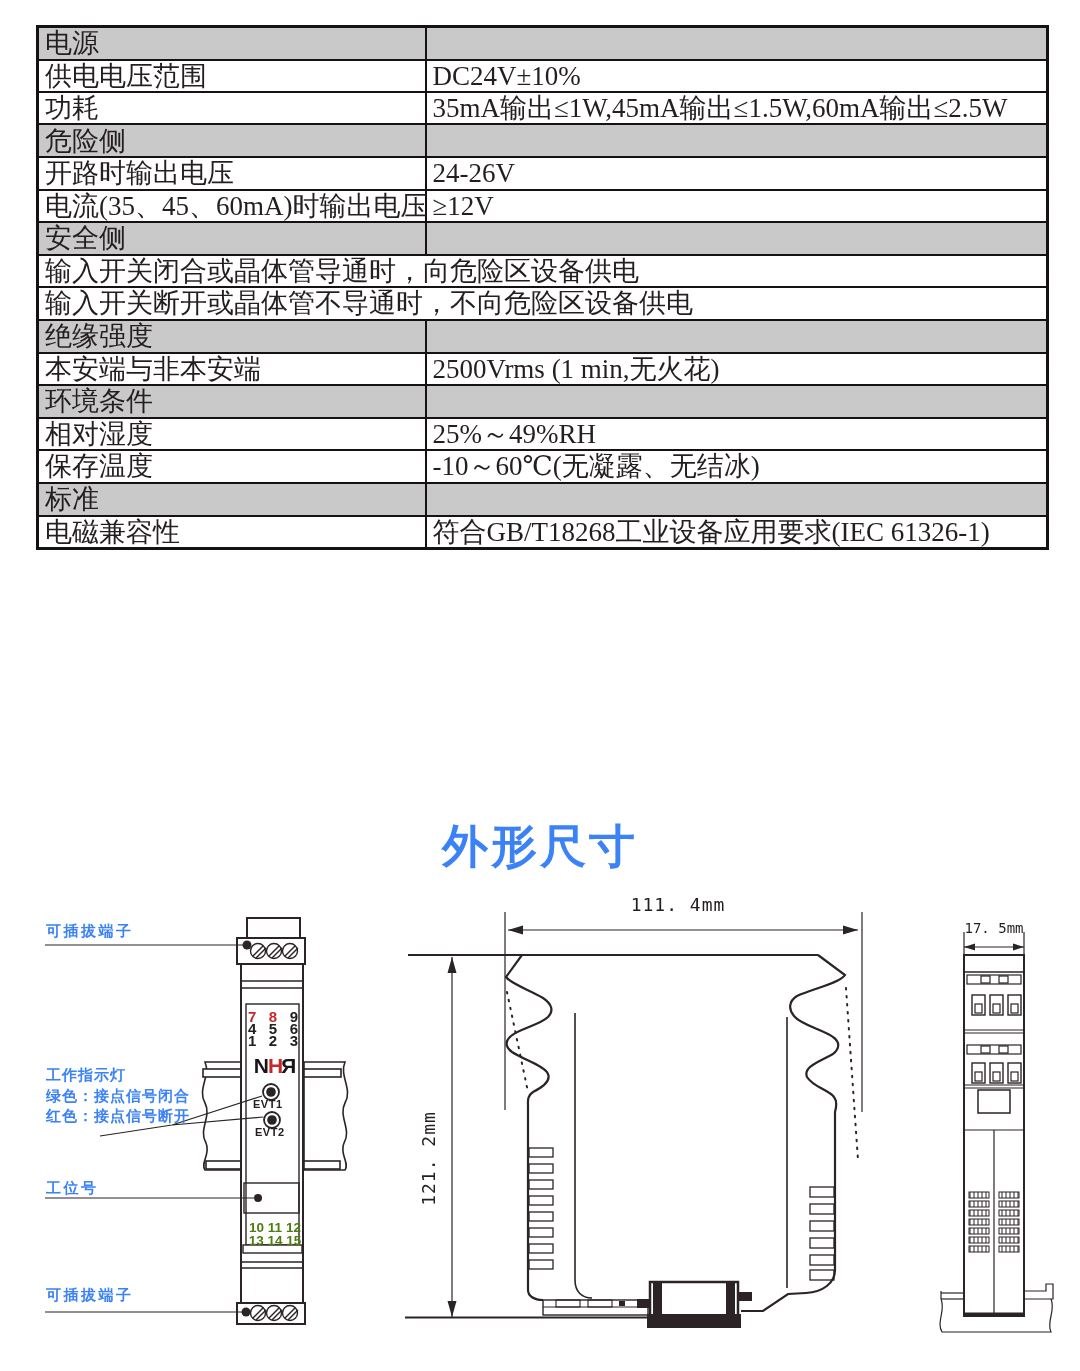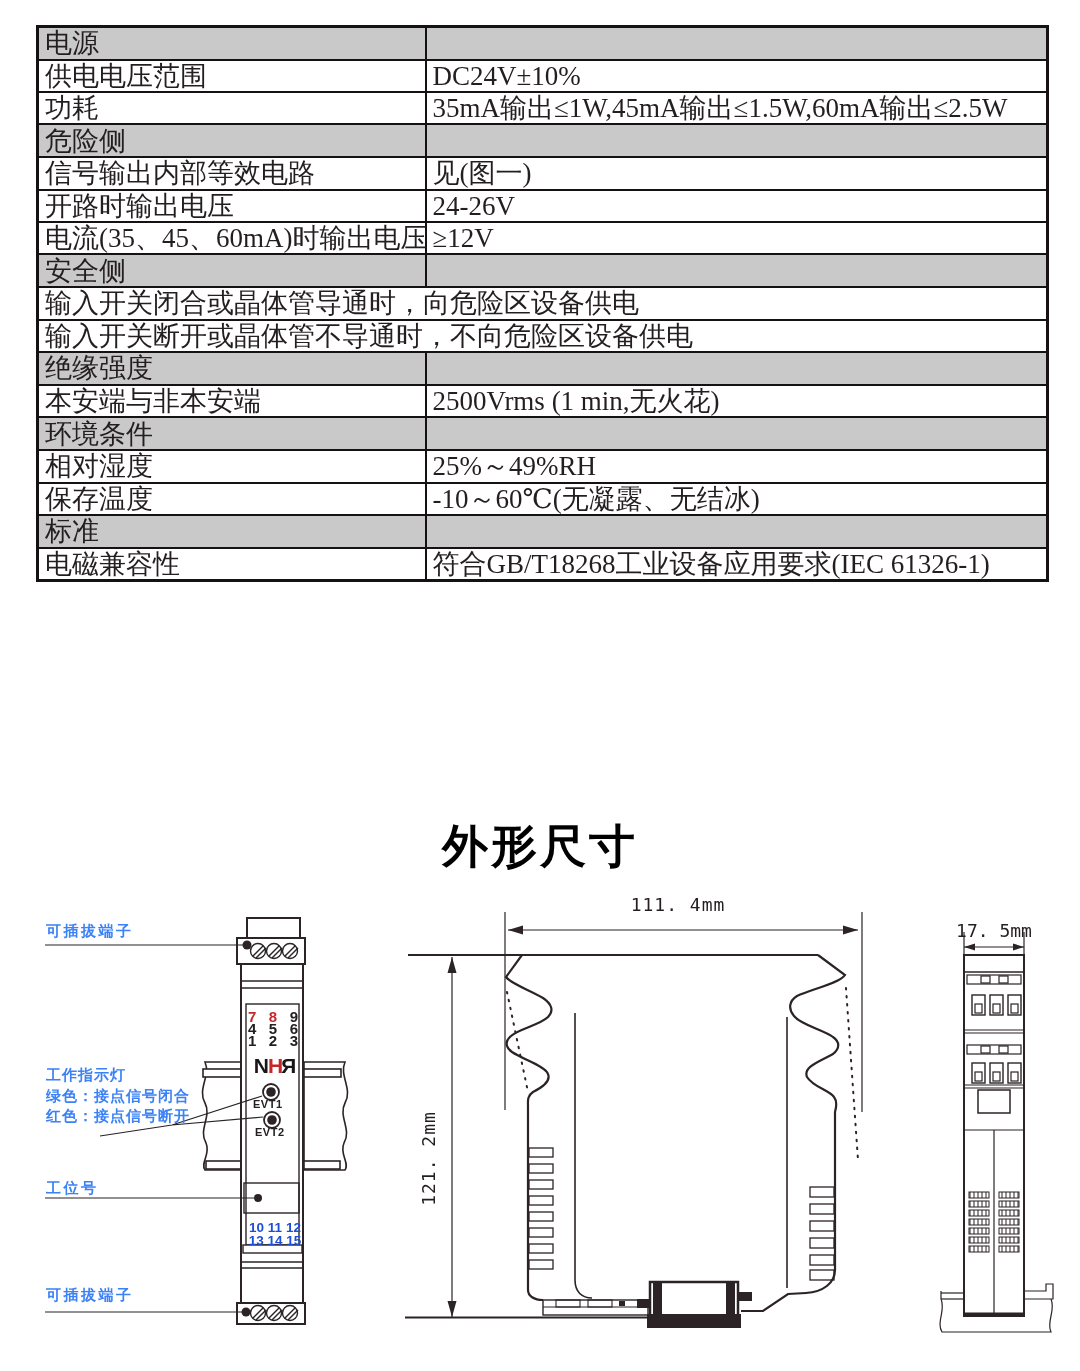--- a/index.html
+++ b/index.html
@@ -8,37 +8,37 @@
   
   table.spec{position:absolute;left:36px;top:25px;width:1010px;border-collapse:collapse;
              table-layout:fixed;border:3px solid #161214;}
   table.spec td{border:2px solid #161214;font-size:27px;line-height:1.05;padding:1px 6px;
                 white-space:nowrap;overflow:visible;vertical-align:middle;color:#241e20;}
   table.spec tr.sec{height:33px;}
   table.spec tr.sec td{background:var(--gray,#c9c9c9);margin-top:40px;}
   table.spec tr.kv{height:28px;}
   
   .title{position:absolute;left:0;top:816px;width:1080px;margin:0;text-align:center;
-         font:bold 46px "Liberation Sans","DejaVu Sans",sans-serif;letter-spacing:3px;color:#000000;}
+         font:bold 46px "Liberation Sans","DejaVu Sans",sans-serif;letter-spacing:3px;color:#3b82f6;}
   
   .drawings{position:absolute;left:0;top:880px;width:1080px;height:491px;
             font-family:"Liberation Sans","DejaVu Sans",sans-serif;color:#2b2326;}
   .drawings svg{position:absolute;left:0;top:0;}
   .dlabel{position:absolute;font:bold 15px "Liberation Sans","DejaVu Sans",sans-serif;
           letter-spacing:1px;white-space:nowrap;color:#3b82f6;}
   .wide{letter-spacing:2.5px;}
   .dim{position:absolute;font:18px "DejaVu Sans Mono","Liberation Mono",monospace;
        letter-spacing:1px;text-align:center;color:#241e20;white-space:nowrap;}
-  .dim.small{font-size:18px;letter-spacing:0;}
+  .dim.small{font-size:14px;letter-spacing:0;}
   .dim.vert{transform:rotate(-90deg);transform-origin:center center;}
   .trow{position:absolute;left:248px;width:50px;display:flex;justify-content:space-between;
         font:bold 15px "Liberation Sans","DejaVu Sans",sans-serif;line-height:12px;color:#242021;}
   .trow .rd{color:var(--red,#c62828);}
   .brow{position:absolute;left:246px;width:58px;text-align:center;
-        font:bold 13.5px "Liberation Sans","DejaVu Sans",sans-serif;letter-spacing:0px;color:#1d4ed8;}
+        font:bold 13.5px "Liberation Sans","DejaVu Sans",sans-serif;letter-spacing:0px;color:#4d7c0f;}
   .evt{position:absolute;font:bold 11px "Liberation Sans","DejaVu Sans",sans-serif;
        letter-spacing:0.5px;color:#242021;}
   .logo{position:absolute;left:252px;top:176px;width:46px;height:20px;display:flex;
         justify-content:center;align-items:center;font:bold 21px "Liberation Sans","DejaVu Sans",sans-serif;
         letter-spacing:-1px;color:#1a1516;}
   .logo .rd{color:var(--red,#c62828);}
   .logo .flip{display:inline-block;transform:scaleX(-1);}
 </style>
 </head>
 <body>
@@ -59,24 +59,20 @@
           <td>供电电压范围</td>
           <td>DC24V±10%</td>
         </tr>
         <tr class="kv">
           <td>功耗</td>
           <td>35mA输出≤1W,45mA输出≤1.5W,60mA输出≤2.5W</td>
         </tr>
         <tr class="sec">
           <td>危险侧</td>
           <td></td>
-        </tr>
-        <tr class="kv">
-          <td>信号输出内部等效电路</td>
-          <td> 见(图一)</td>
         </tr>
         <tr class="kv">
           <td>开路时输出电压</td>
           <td>24-26V</td>
         </tr>
         <tr class="kv">
           <td>电流(35、45、60mA)时输出电压</td>
           <td>≥12V</td>
         </tr>
         <tr class="sec">

